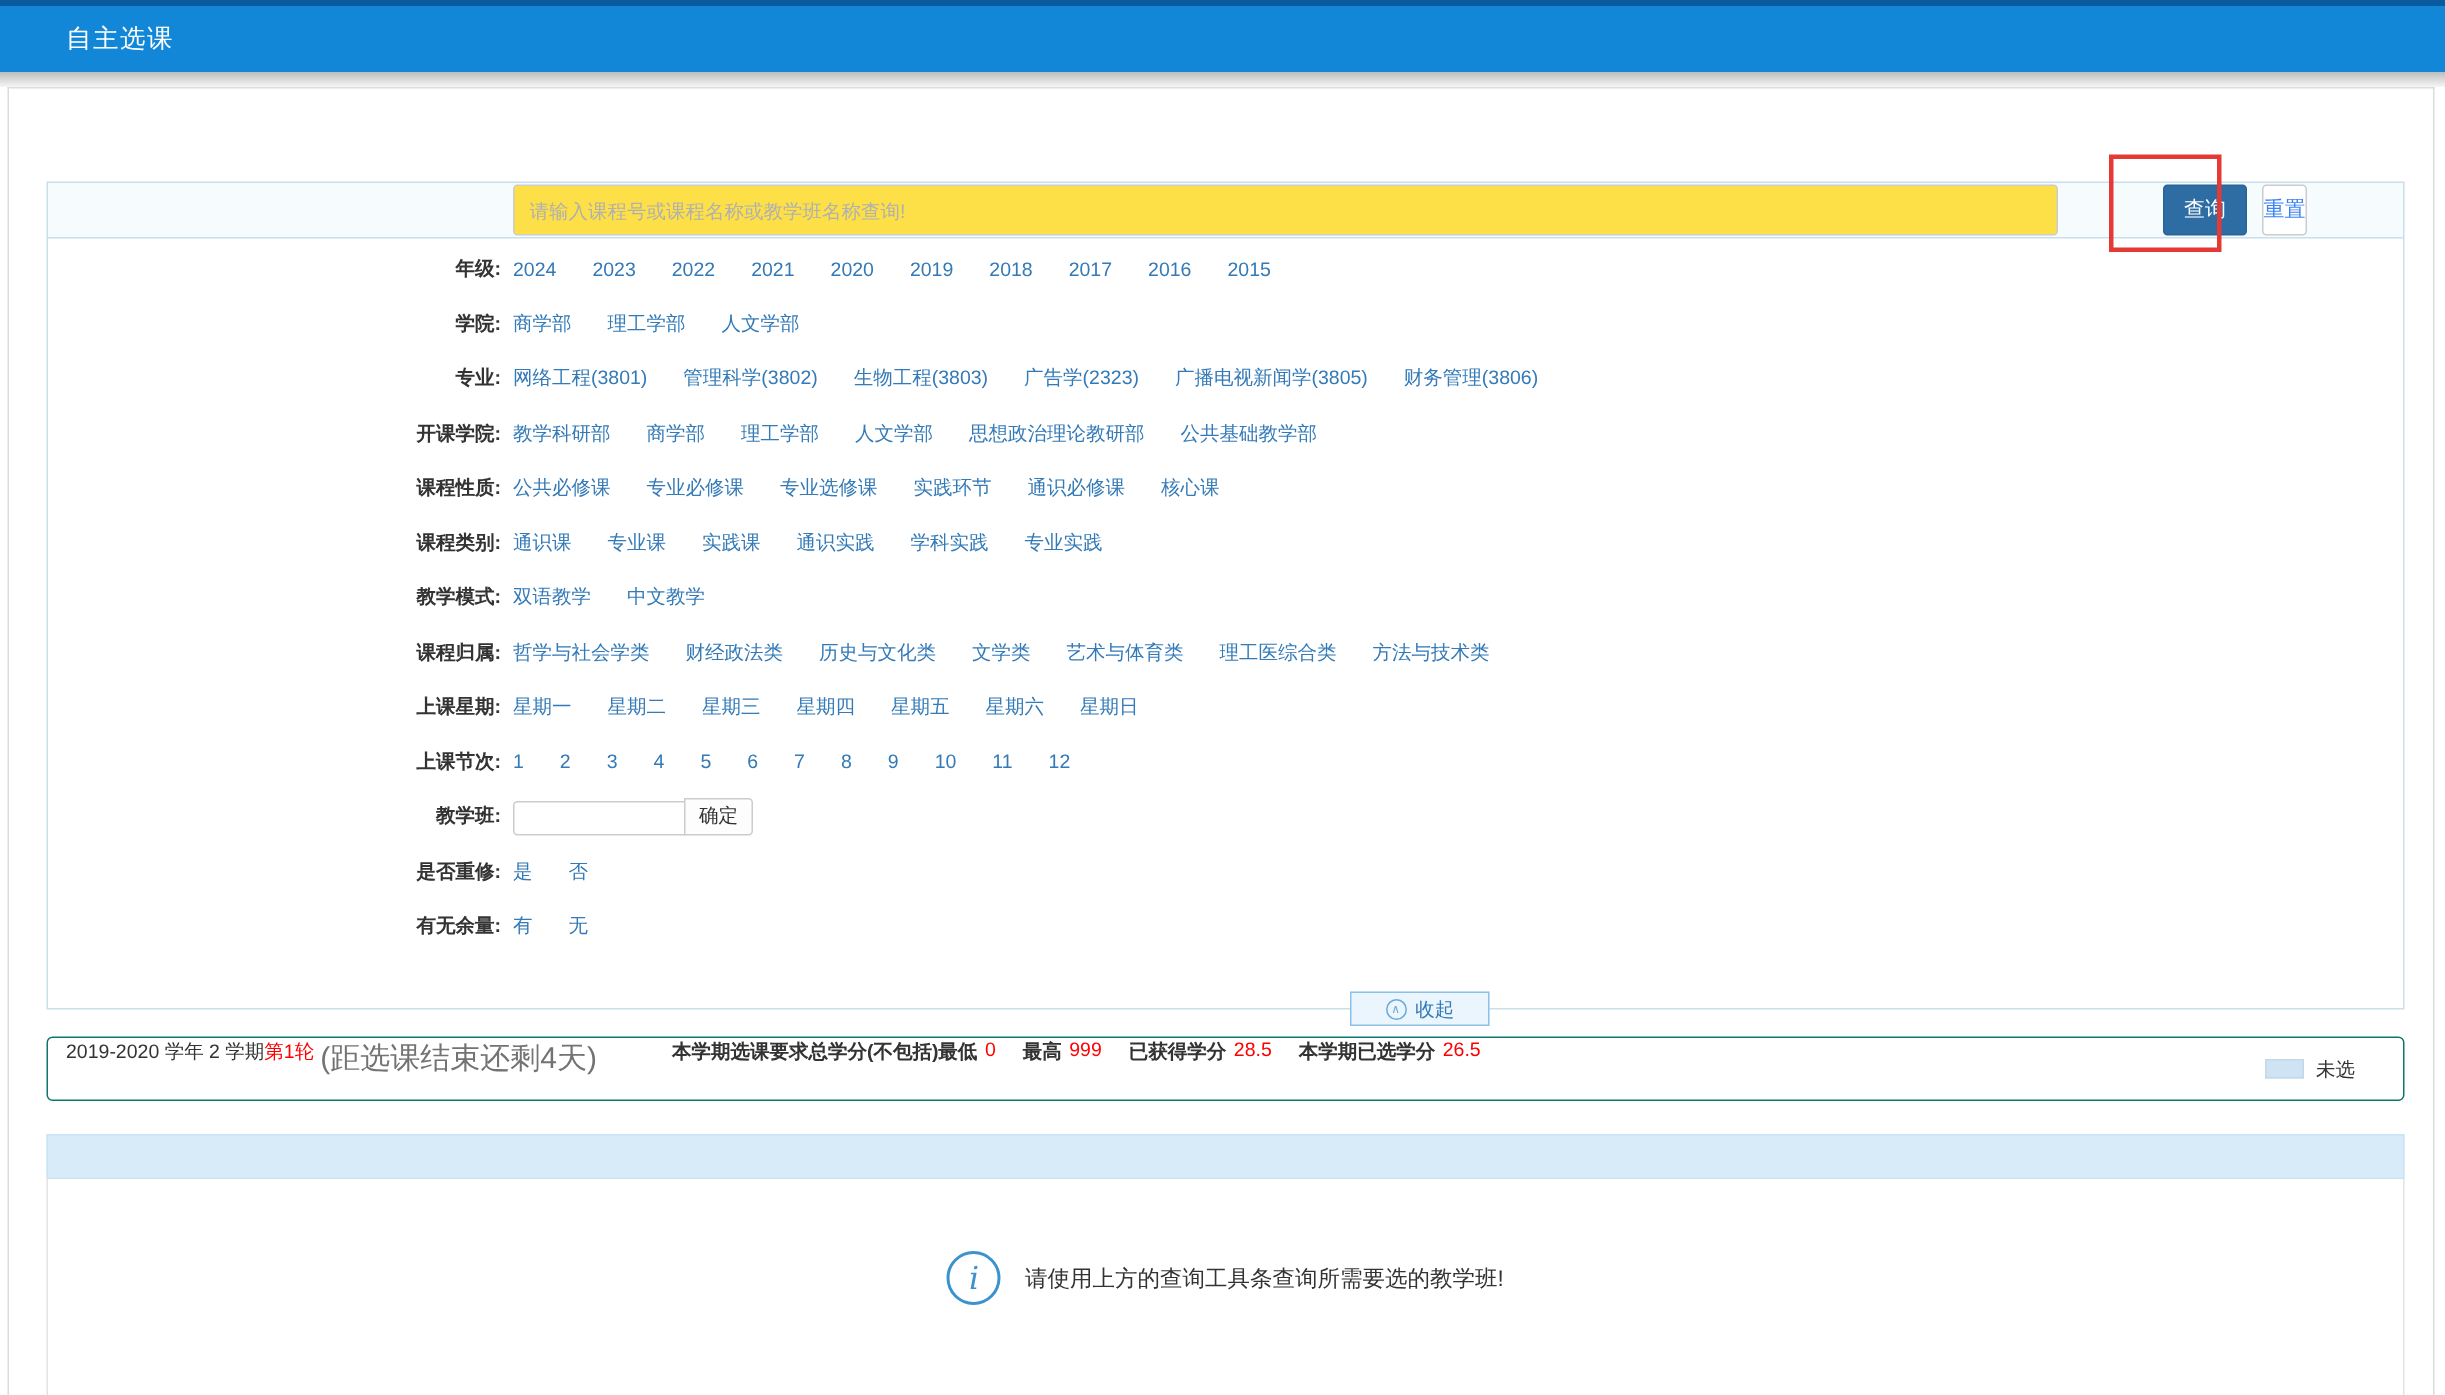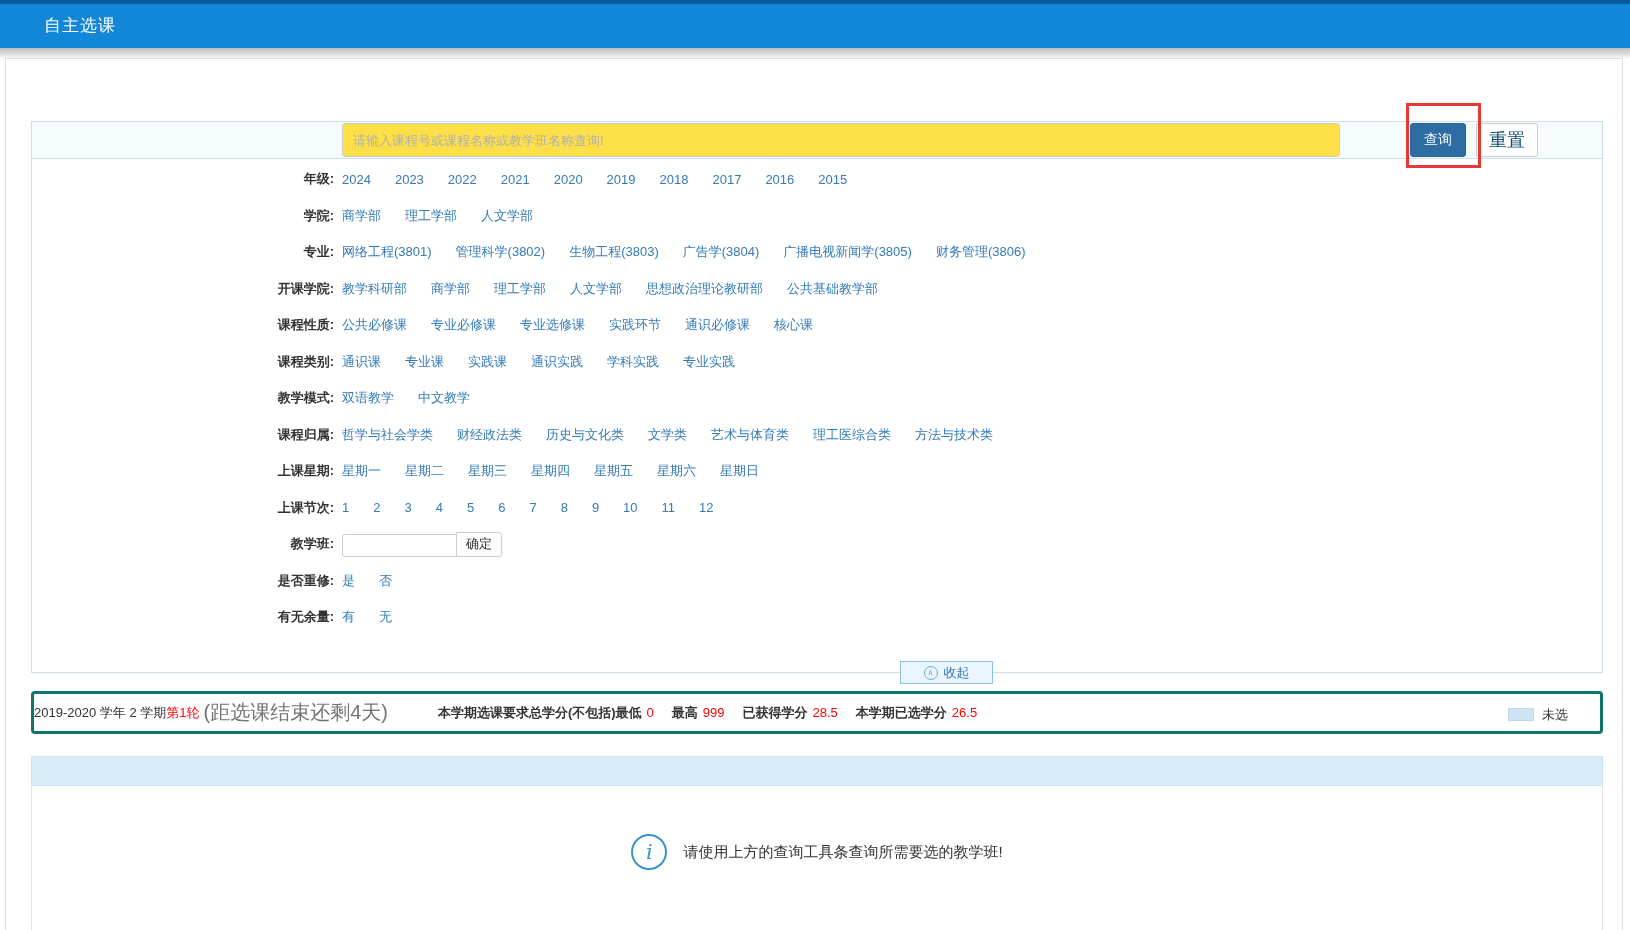--- a/index.html
+++ b/index.html
@@ -21,22 +21,22 @@
   
   .filter-panel { position:absolute; left:25px; top:62px; width:1572px; height:552px;
     border:1px solid #c9dfec; background:#fff; }
   .search-row { height:37px; background:#f6fbfe; border-bottom:1px solid #c9dfec;
     display:flex; align-items:center; padding:0 64px 0 310px; }
   .search-input { flex:1; height:34px; border:1px solid #ccc; border-radius:3px; background:#fde047;
     font-size:13px; padding:0 10px; color:#333; outline:none; }
   .search-input::placeholder { color:#b0b0b0; }
   .btn-query { margin-left:70px; height:34px; padding:0 13px; background:var(--btn-blue,#2e6da4);
     color:#fff; border:1px solid #2a6496; border-radius:3px; font-size:14px; cursor:pointer; }
-  .btn-reset { margin-left:10px; height:34px; padding:0 12px; background:#fff; color:#0c4a6e;
-    border:1px solid #ccc; border-radius:3px; font-size:18px; cursor:pointer; }
+  .btn-reset { margin-left:10px; height:34px; padding:0 0; background:#fff; color:#3b82f6;
+    border:1px solid #ccc; border-radius:3px; font-size:14px; cursor:pointer; }
 
   .filter-body { padding-top:2px; }
   .filter-row { display:flex; align-items:center; min-height:36.5px; }
   .filter-label { width:310px; text-align:right; padding-right:8px; font-weight:bold;
     color:#333; font-size:13px; flex:none; }
   .filter-options { display:flex; align-items:flex-end; flex-wrap:wrap; column-gap:24px; }
   .flink { color:var(--link-blue,#337ab7); font-size:13px; text-decoration:none; cursor:pointer; white-space:nowrap; }
 
   .tc-input { width:115px; height:23px; border:1px solid #ccc; border-radius:3px 0 0 3px;
     font-size:13px; padding:0 6px; outline:none; }
@@ -46,22 +46,22 @@
   .collapse-btn { position:absolute; left:868px; bottom:-12px; width:93px; height:23px;
     display:flex; align-items:center; justify-content:center; gap:6px;
     background:#eaf5fd; border:1px solid #8cc1e7; color:var(--link-blue,#337ab7);
     font-size:13px; cursor:pointer; z-index:2; }
   .collapse-circle { width:14px; height:14px; border:1px solid #6aa9d8; border-radius:50%;
     display:inline-flex; align-items:center; justify-content:center;
     font-size:8px; color:#6aa9d8; line-height:1; }
 
   
   .status-bar { position:absolute; left:25px; top:632px; width:1572px; height:43px;
-    border:3px solid #0f766e; border-radius:4px; background:#fff;
-    display:flex; align-items:center; font-size:13px; color:#333; }
+    border:1px solid #0f766e; border-radius:4px; background:#fff;
+    display:flex; padding-left:12px; font-size:13px; color:#333; }
   .status-bar .seg { white-space:nowrap; }
   .red { color:var(--alert-red,#f00); }
   .countdown { font-weight:normal; font-size:20px; color:#737373; margin-left:4px; }
   .req { font-weight:bold; margin-left:50px; }
   .blk { font-weight:bold; margin-left:18px; }
   .num { margin-left:5px; }
   .legend { position:absolute; right:32px; top:0; height:41px; display:flex; align-items:center; gap:8px; }
   .legend-swatch { width:26px; height:13px; background:#cfe4f3; border:1px solid #c0d9ea; }
   .legend-label { font-size:13px; color:#333; }
 
@@ -122,21 +122,21 @@
               <a class="flink">理工学部</a>
               <a class="flink">人文学部</a>
             </span>
           </div>
           <div class="filter-row">
             <span class="filter-label">专业:</span>
             <span class="filter-options">
               <a class="flink">网络工程(3801)</a>
               <a class="flink">管理科学(3802)</a>
               <a class="flink">生物工程(3803)</a>
-              <a class="flink">广告学(3804)</a>
+              <a class="flink">广告学(2323)</a>
               <a class="flink">广播电视新闻学(3805)</a>
               <a class="flink">财务管理(3806)</a>
             </span>
           </div>
           <div class="filter-row">
             <span class="filter-label">开课学院:</span>
             <span class="filter-options">
               <a class="flink">教学科研部</a>
               <a class="flink">商学部</a>
               <a class="flink">理工学部</a>

